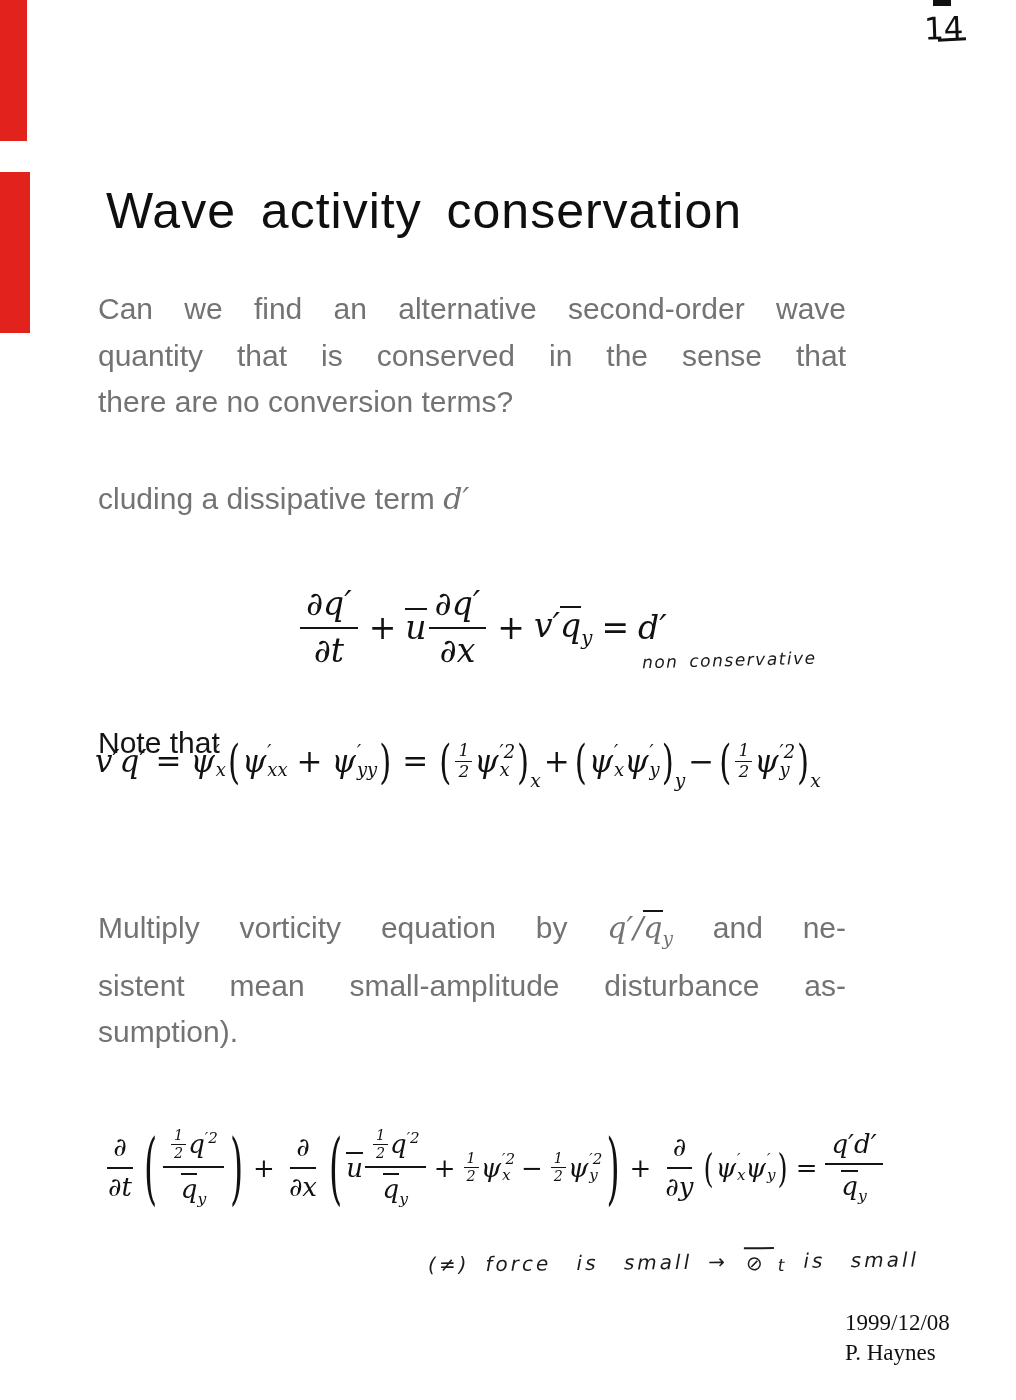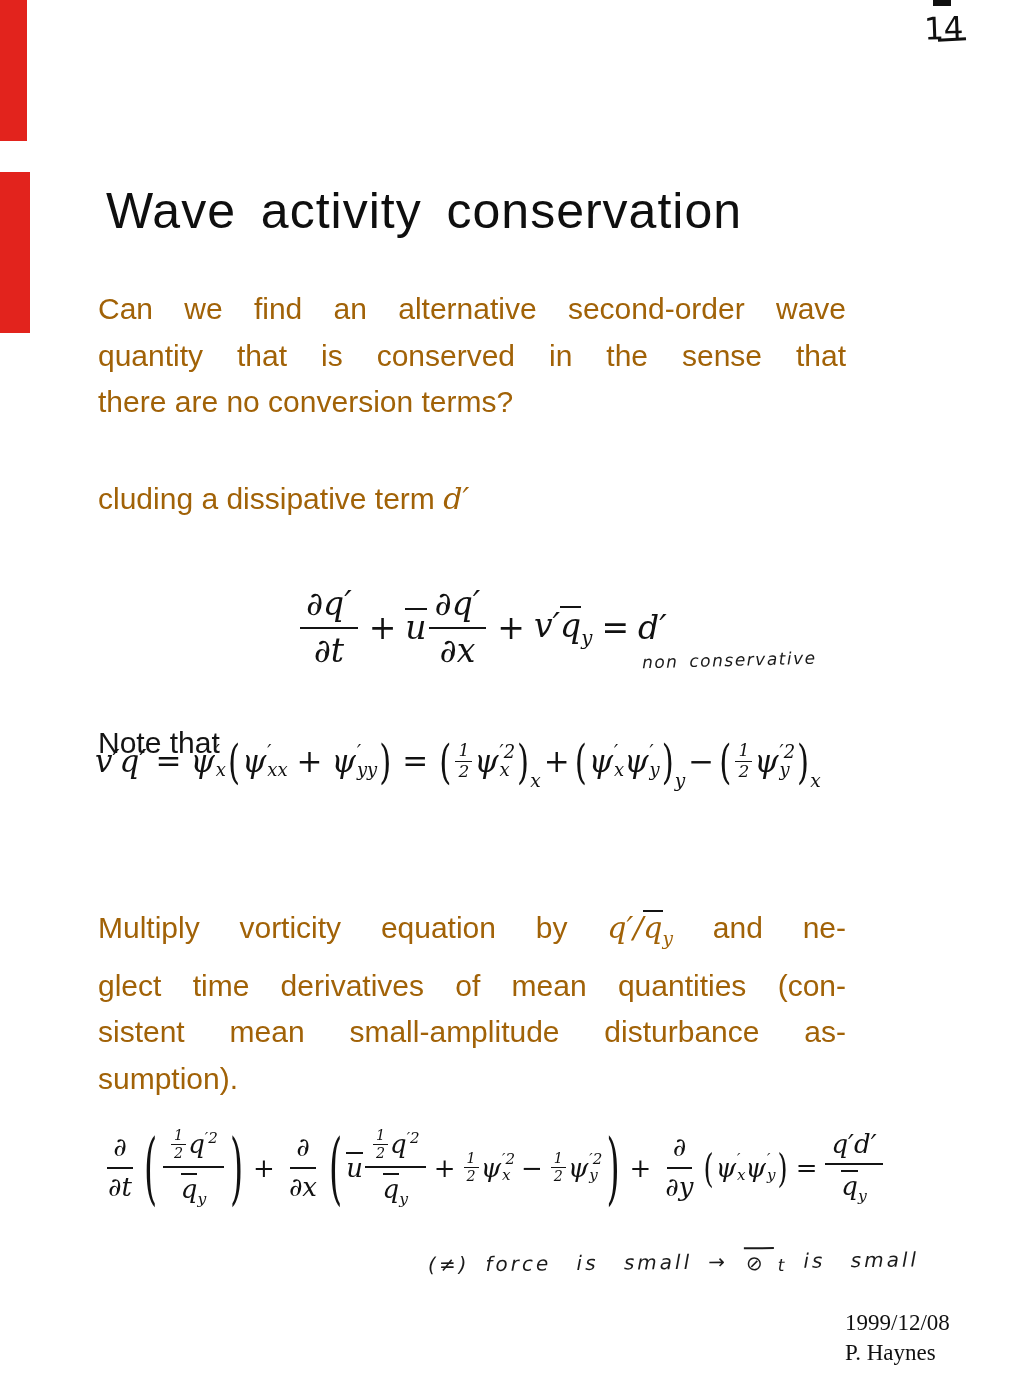--- a/index.html
+++ b/index.html
@@ -14,21 +14,21 @@
   
   .topdash { position:absolute; left:933px; top:0; width:18px; height:6px; background:#101010; }
   .pagenum { position:absolute; left:924px; top:10px; font-family:"DejaVu Sans", sans-serif;
              font-size:31px; color:#101010; transform:rotate(-2deg); }
   .pagenum-stroke { position:absolute; left:938px; top:38px; width:28px; height:3px;
                     background:#101010; transform:rotate(-3deg); }
   
   .title { position:absolute; left:98px; top:174px; margin:8px; font-weight:400;
            font-size:50px; letter-spacing:1px; word-spacing:10px; color:#0f0f0f; }
   
-  .para { position:absolute; left:98px; width:748px; font-size:30px; line-height:46.5px; color:#a16207; }
+  .para { position:absolute; left:98px; width:748px; font-size:30px; line-height:46.5px; color:#737373; }
   .p1 { top:286px; }
   .p2 { top:476px; }
   .p3 { top:905px; }
   .jline { text-align:justify; text-align-last:justify; }
   .notethat { position:absolute; left:98px; top:718px; font-size:30px; color:#141414;margin-top:8px; }
   
   .im { font-family:"DejaVu Serif", serif; font-style:italic; }
   .sb2 { font-size:.62em; }
   
   .eq { position:absolute; display:flex; align-items:center; white-space:nowrap;
@@ -192,21 +192,20 @@
             <span>y</span>
           </span>
         </span>
       <span class="pr">)</span>
       <span class="osub">x</span>
     </span>
   </div>
 
   <div class="para p3">
     <div class="jline"><span>Multiply vorticity equation by </span><span class="im"><span>q′</span><span>/</span><span class="ov">q</span><sub class="sb2">y</sub></span><span> and ne-</span></div>
-    <div class="jline">glect time derivatives of mean quantities (con-</div>
     <div class="jline">sistent mean small-amplitude disturbance as-</div>
     <div>sumption).</div>
   </div>
 
   <div class="eq eq3">
     <span class="frac">
       <span class="num">∂</span>
       <span class="den">∂t</span>
     </span>
     <span class="grp">

